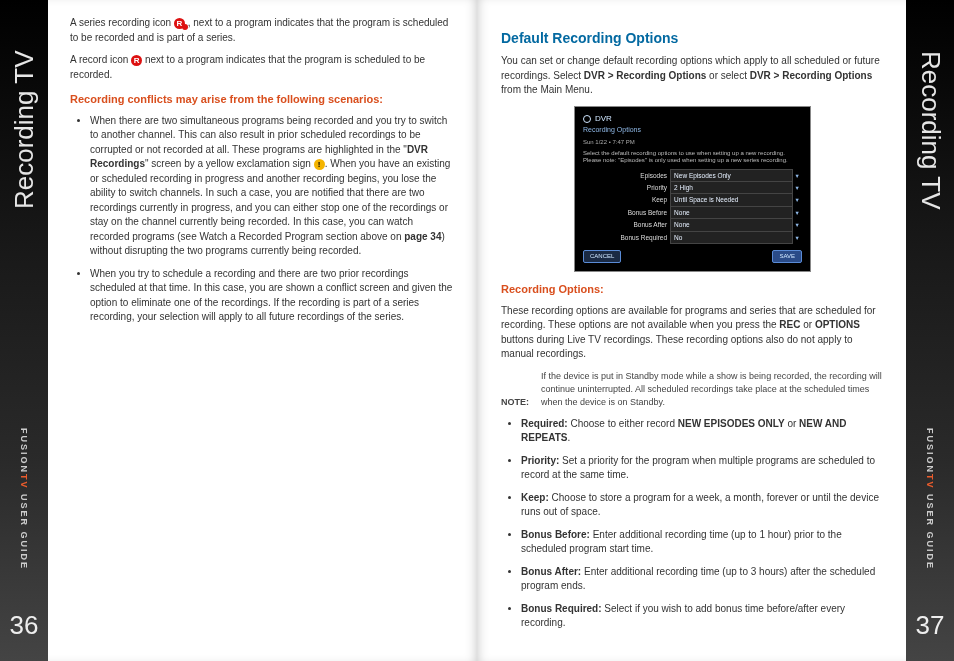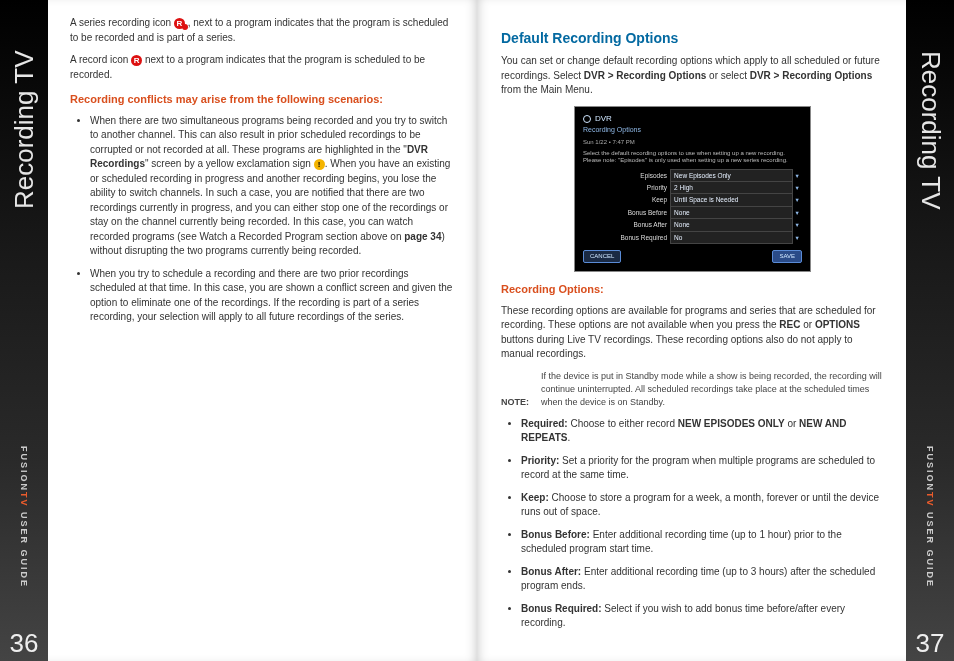--- a/index.html
+++ b/index.html
@@ -38,21 +38,21 @@
     justify-content: flex-end;
     align-items: center;
     color: #ccc;
   }
   .page.left  .rail { left: 0; }
   .page.right .rail { right: 0; background: linear-gradient(to bottom,#000 0%, #1a1a1a 40%, #2a2a2a 70%, #444 100%);}
   .rail .pagenum {
     font-size: 26px;
     font-weight: 300;
     color: #eee;
-    margin-bottom: 2px;
+    margin-bottom: 20px;
     text-align: center;
   }
   .rail .brand {
     writing-mode: vertical-rl;
     font-size: 9px;
     letter-spacing: 2px;
     color: #ccc;
     margin-bottom: 40px;
     font-weight: 600;
   }

